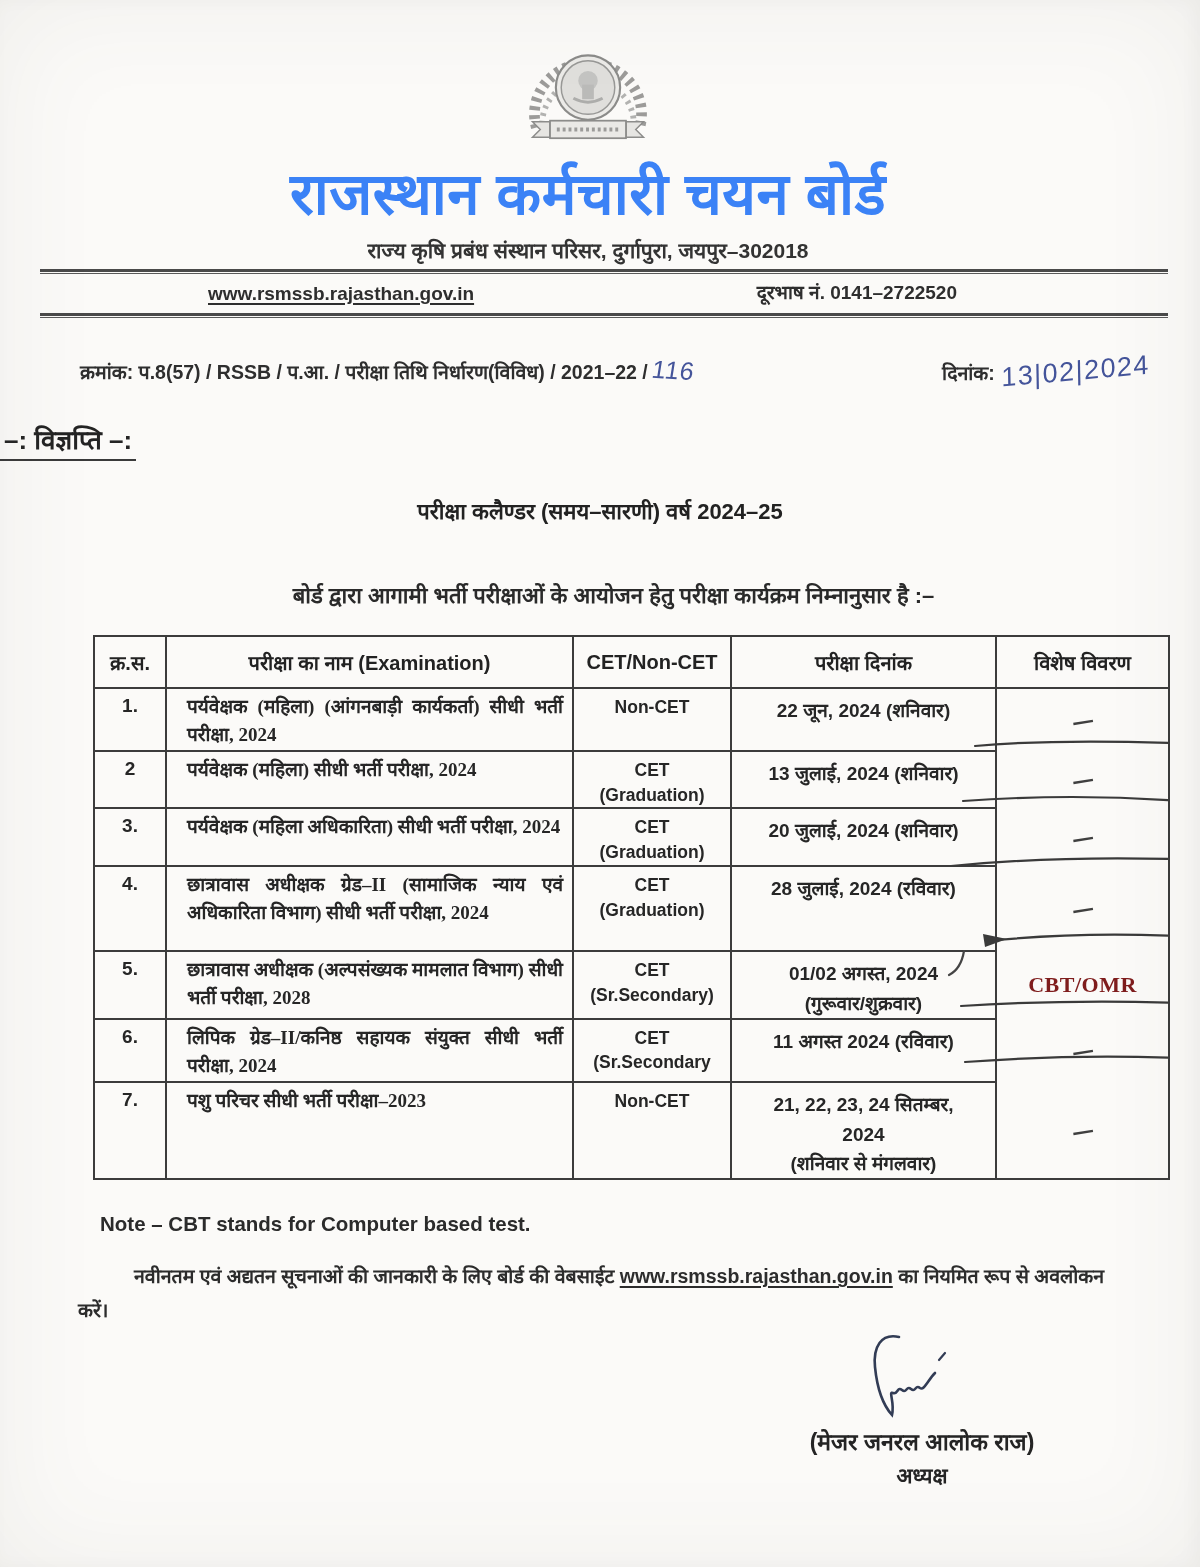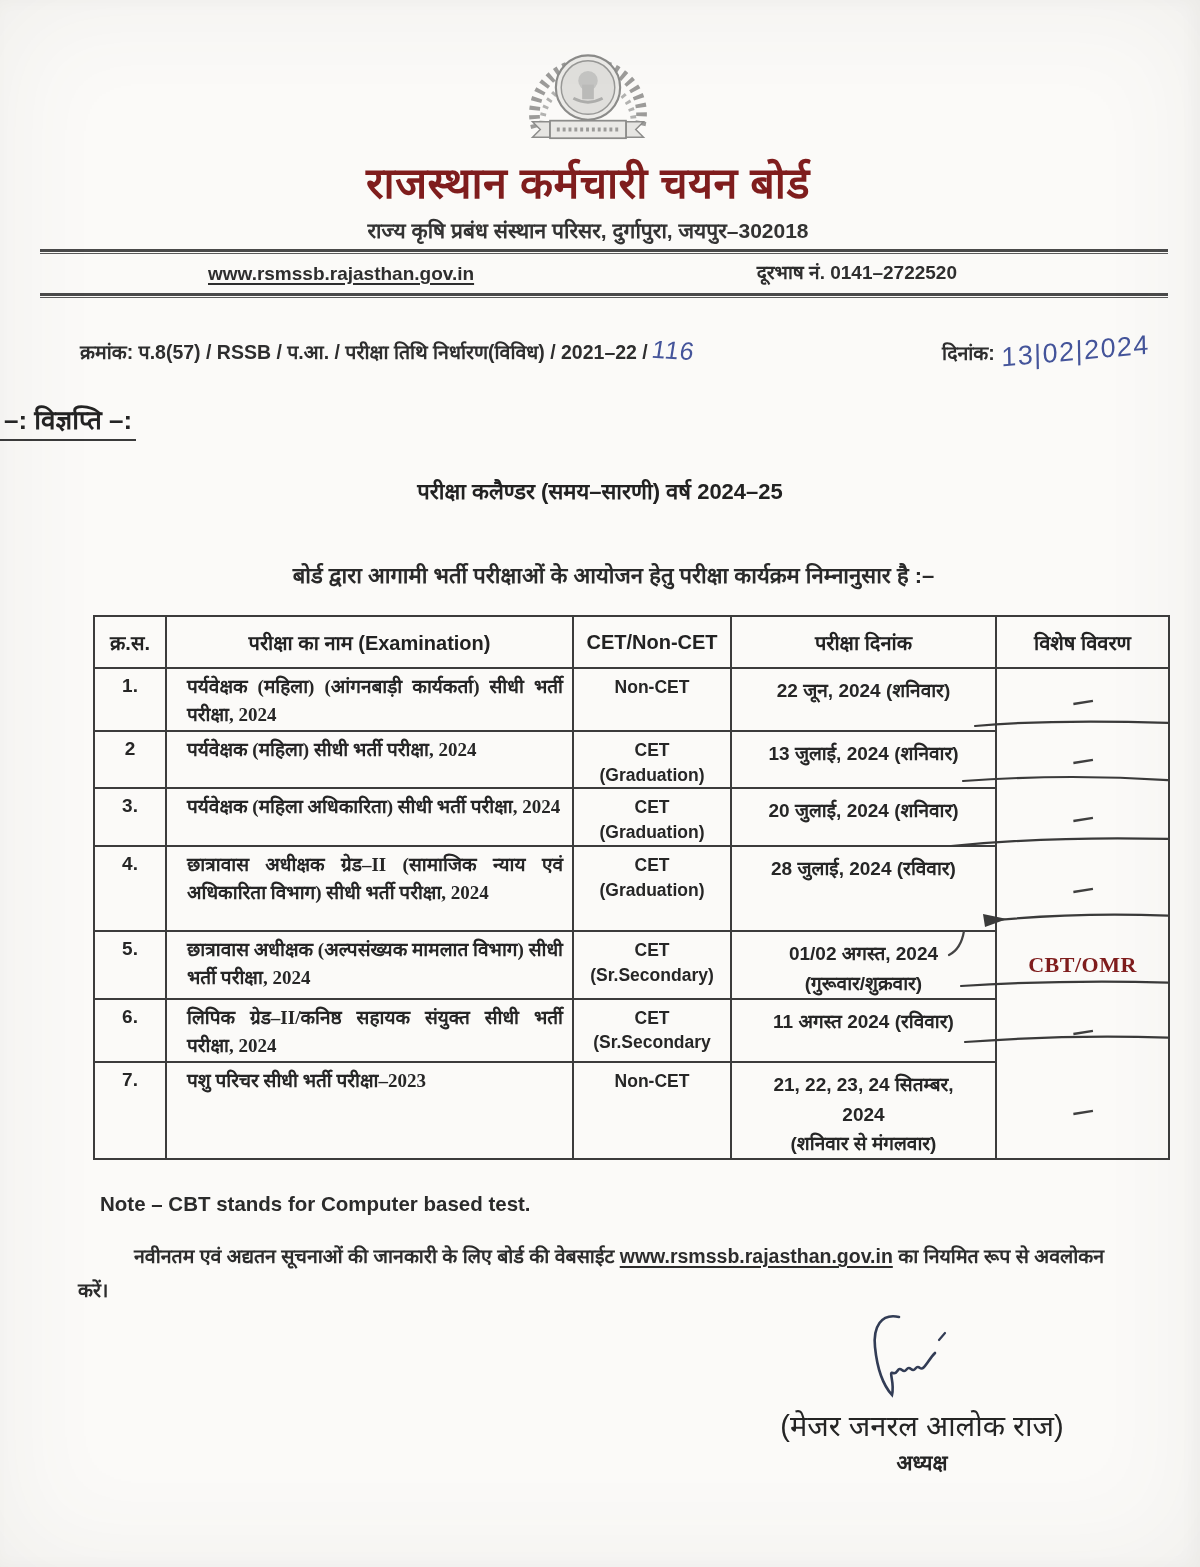--- a/index.html
+++ b/index.html
@@ -8,21 +8,21 @@
     position:relative; width:1200px; height:1567px; margin:0 auto;
     background:#fbfaf8; color:#242424; overflow:hidden;
     font-family:"Liberation Sans","DejaVu Sans",sans-serif;
   }
   .page::after{ content:''; position:absolute; inset:0; pointer-events:none;
     box-shadow: inset 0 0 110px rgba(90,85,75,0.07), inset -6px 0 18px rgba(0,0,0,0.03); }
 
   
   .header { width:1176px; text-align:center; padding-top:34px; }
   .logo { display:inline-block; filter:blur(0.5px); opacity:.88; }
-  .org-name { font-size:43px; font-weight:bold; letter-spacing:0.5px; margin-top:2px; color:#7f1d1d; }
+  .org-name { font-size:58px; font-weight:bold; letter-spacing:0.5px; margin-top:2px; color:#3b82f6; }
   .org-address { font-size:21px; font-weight:bold; margin-top:5px; color:#333; }
   .rule { margin:5px 32px 0 40px; height:5px; border-top:3px solid #4a4a4a; border-bottom:1.5px solid #5a5a5a; }
   .info-row { display:flex; justify-content:space-between; align-items:flex-end;
     padding:5px 243px 3px 208px; font-size:19px; font-weight:bold; color:#2e2e2e; }
   .website { text-decoration:underline; text-underline-offset:3px; text-decoration-thickness:2px; }
 
   
   .ref-row { display:flex; justify-content:space-between; align-items:flex-start;
     padding:38px 38px 0 80px; font-size:19.5px; font-weight:600; color:#2e2e2e; }
   .hand { color:#44549a; font-weight:normal; }
@@ -53,21 +53,21 @@
   .dash { display:inline-block; transform:rotate(-9deg) scaleX(1.6); font-weight:bold; color:#3f3f3f; font-size:25px; }
   .cbt { font-family:"Liberation Serif","DejaVu Serif",serif; font-size:22px; font-weight:600; letter-spacing:0.5px; color:#7f1d1d; }
   .hand-overlay { position:absolute; left:0; top:0; width:1075px; height:535px; pointer-events:none; }
 
   
   .note-line { margin:32px 0 0 100px; font-size:20.5px; font-weight:bold; color:#2b2b2b; }
   .footer-para { margin:24px 70px 0 78px; font-size:19.5px; font-weight:bold; line-height:1.7; text-indent:56px; color:#2c2c2c; }
   .footer-link { text-decoration:underline; text-underline-offset:3px; text-decoration-thickness:2px; }
   .sign-block { margin:0 0 0 752px; width:340px; text-align:center; }
   .sig-svg { display:block; margin:2px 0 0 95px; }
-  .signatory-name { font-size:29px; font-weight:normal; }
+  .signatory-name { font-size:23px; font-weight:bold; }
   .signatory-title { font-size:21px; font-weight:bold; margin-top:4px; }
 </style>
 </head>
 <body>
 
 <div class="page">
 
   <div class="header">
     <svg class="logo" width="168" height="112" viewBox="0 0 170 115">
       <path d="M32,96 A55,52 0 1 1 138,96" fill="none" stroke="#8f8f8d" stroke-width="11" stroke-dasharray="4 5"></path>
@@ -165,21 +165,21 @@
               <div>CET</div>
               <div>(Graduation)</div>
             </td>
         <td class="date">
               <div>28 जुलाई, 2024 (रविवार)</div>
             </td>
         <td class="special"><span class="dash">–</span></td>
       </tr>
       <tr style="height:65px;">
         <td class="sno">5.</td>
-        <td class="name">छात्रावास अधीक्षक (अल्पसंख्यक मामलात विभाग) सीधी भर्ती परीक्षा, 2024</td>
+        <td class="name">छात्रावास अधीक्षक (अल्पसंख्यक मामलात विभाग) सीधी भर्ती परीक्षा, 2028</td>
         <td class="cet">
               <div>CET</div>
               <div>(Sr.Secondary)</div>
             </td>
         <td class="date">
               <div>01/02 अगस्त, 2024</div>
               <div>(गुरूवार/शुक्रवार)</div>
             </td>
         <td class="special"><span class="cbt">CBT/OMR</span></td>
       </tr>

